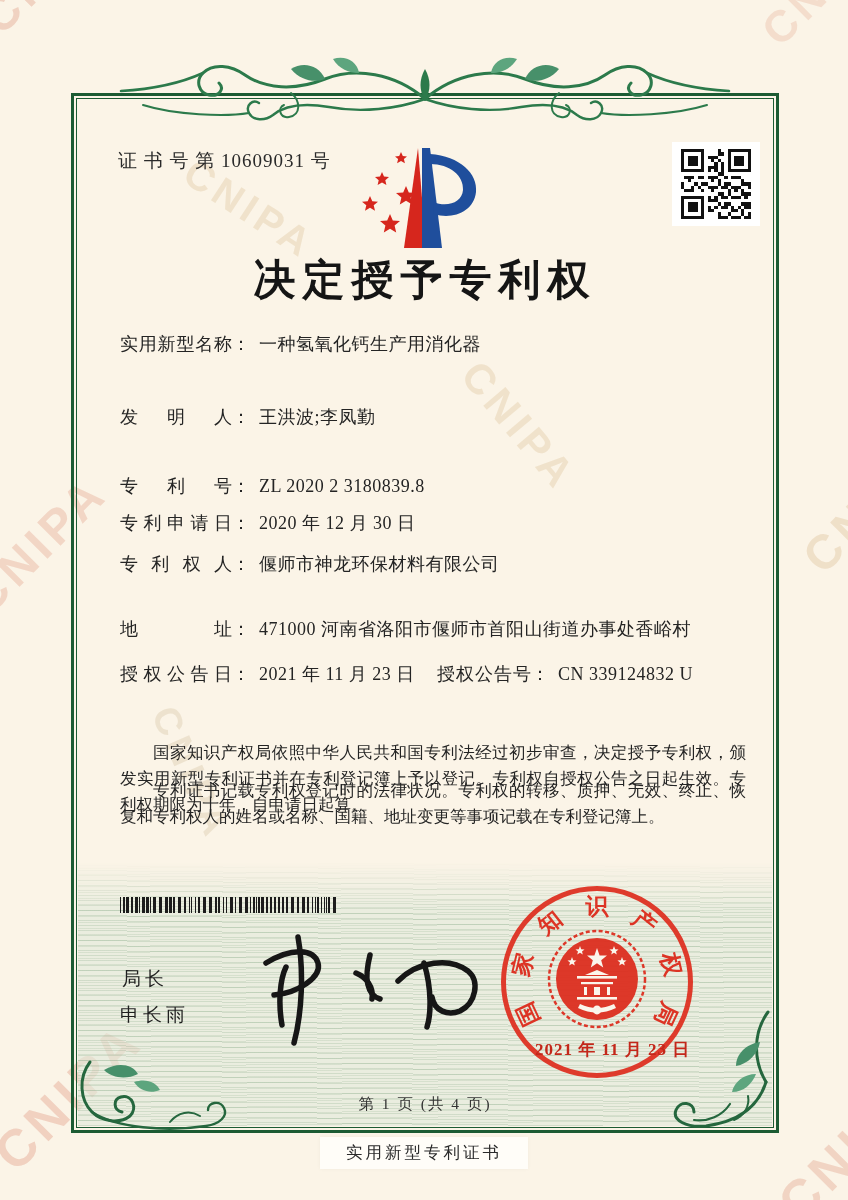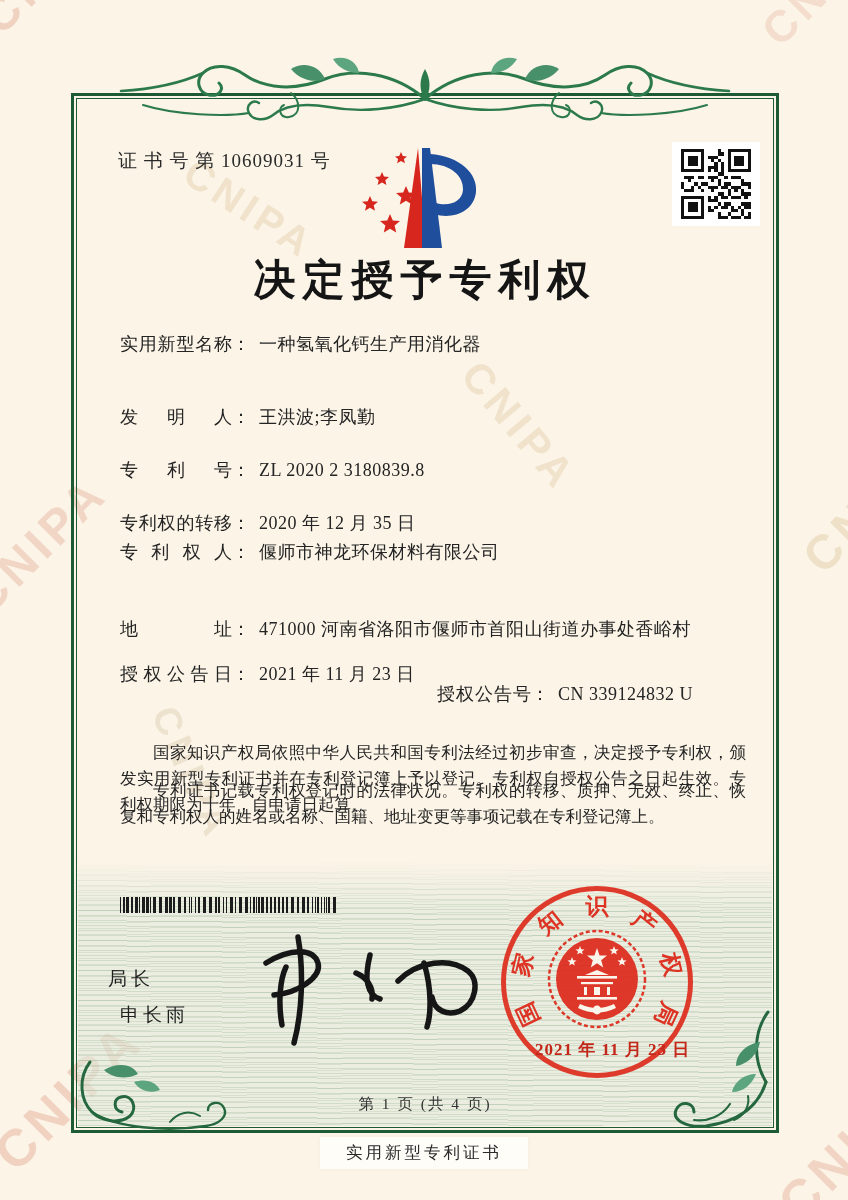--- a/index.html
+++ b/index.html
@@ -48,30 +48,30 @@
   #logo{left:356px;top:144px;width:128px;height:110px;z-index:4;}
   #title{left:71px;top:252px;width:708px;text-align:center;font-size:42px;font-weight:bold;
     letter-spacing:7px;color:#151515;z-index:4;}
 
   
   .row{position:absolute;left:120px;width:620px;font-size:18px;color:#242424;z-index:4;white-space:nowrap;}
   .flabel{display:inline-block;width:112px;text-align:justify;text-align-last:justify;vertical-align:bottom;}
   .fcolon{display:inline-block;margin-right:9px;}
   .fvalue{letter-spacing:.5px;}
   .grant2{position:absolute;left:317px;top:0;white-space:nowrap;}
-  .grant2 .flabel{width:94px;margin-top:20px;}
+  .grant2 .flabel{width:94px;}
 
   
   .para{position:absolute;left:120px;width:626px;font-size:16.5px;line-height:26px;
     text-indent:2em;color:#242424;z-index:4;text-align:justify;}
 
   
   #barcode{left:120px;top:897px;width:218px;height:16px;z-index:4;display:flex;}
   #barcode div{height:100%;}
-  #signer-title{left:108px;top:966px;font-size:19px;letter-spacing:4px;z-index:4;}
+  #signer-title{left:122px;top:966px;font-size:19px;letter-spacing:4px;z-index:4;}
   #signer-name{left:120px;top:1002px;font-size:19px;letter-spacing:4px;z-index:4;}
   #signature{left:252px;top:933px;width:230px;height:115px;z-index:5;}
 
   
   #seal{left:501px;top:886px;width:192px;height:192px;z-index:5;}
   #seal .ring{
     position:absolute;inset:0;border:5px solid var(--seal-red,#dd2b1c);border-radius:50%;
     opacity:.92;
   }
   .seal-char{
@@ -293,27 +293,27 @@
 </div>
 
 <div class="abs" id="title">决定授予专利权</div>
 
 <div class="row" style="top:332px">
   <span class="flabel">实用新型名称</span><span class="fcolon">：</span><span class="fvalue">一种氢氧化钙生产用消化器</span>
 </div>
 <div class="row" style="top:405px">
   <span class="flabel">发明人</span><span class="fcolon">：</span><span class="fvalue">王洪波;李凤勤</span>
 </div>
-<div class="row" style="top:458px">
+<div class="row" style="top:474px">
   <span class="flabel">专利号</span><span class="fcolon">：</span><span class="fvalue">ZL 2020 2 3180839.8</span>
 </div>
 <div class="row" style="top:511px">
-  <span class="flabel">专利权的转移</span><span class="fcolon">：</span><span class="fvalue">2020 年 12 月 35 日</span>
-</div>
-<div class="row" style="top:540px">
+  <span class="flabel">专利申请日</span><span class="fcolon">：</span><span class="fvalue">2020 年 12 月 30 日</span>
+</div>
+<div class="row" style="top:552px">
   <span class="flabel">专利权人</span><span class="fcolon">：</span><span class="fvalue">偃师市神龙环保材料有限公司</span>
 </div>
 <div class="row" style="top:617px">
   <span class="flabel">地址</span><span class="fcolon">：</span><span class="fvalue">471000 河南省洛阳市偃师市首阳山街道办事处香峪村</span>
 </div>
 <div class="row" style="top:662px">
   <span class="flabel">授权公告日</span><span class="fcolon">：</span><span class="fvalue">2021 年 11 月 23 日</span>
   <span class="grant2">
     <span class="flabel">授权公告号</span><span class="fcolon">：</span><span class="fvalue">CN 339124832 U</span>
   </span>

